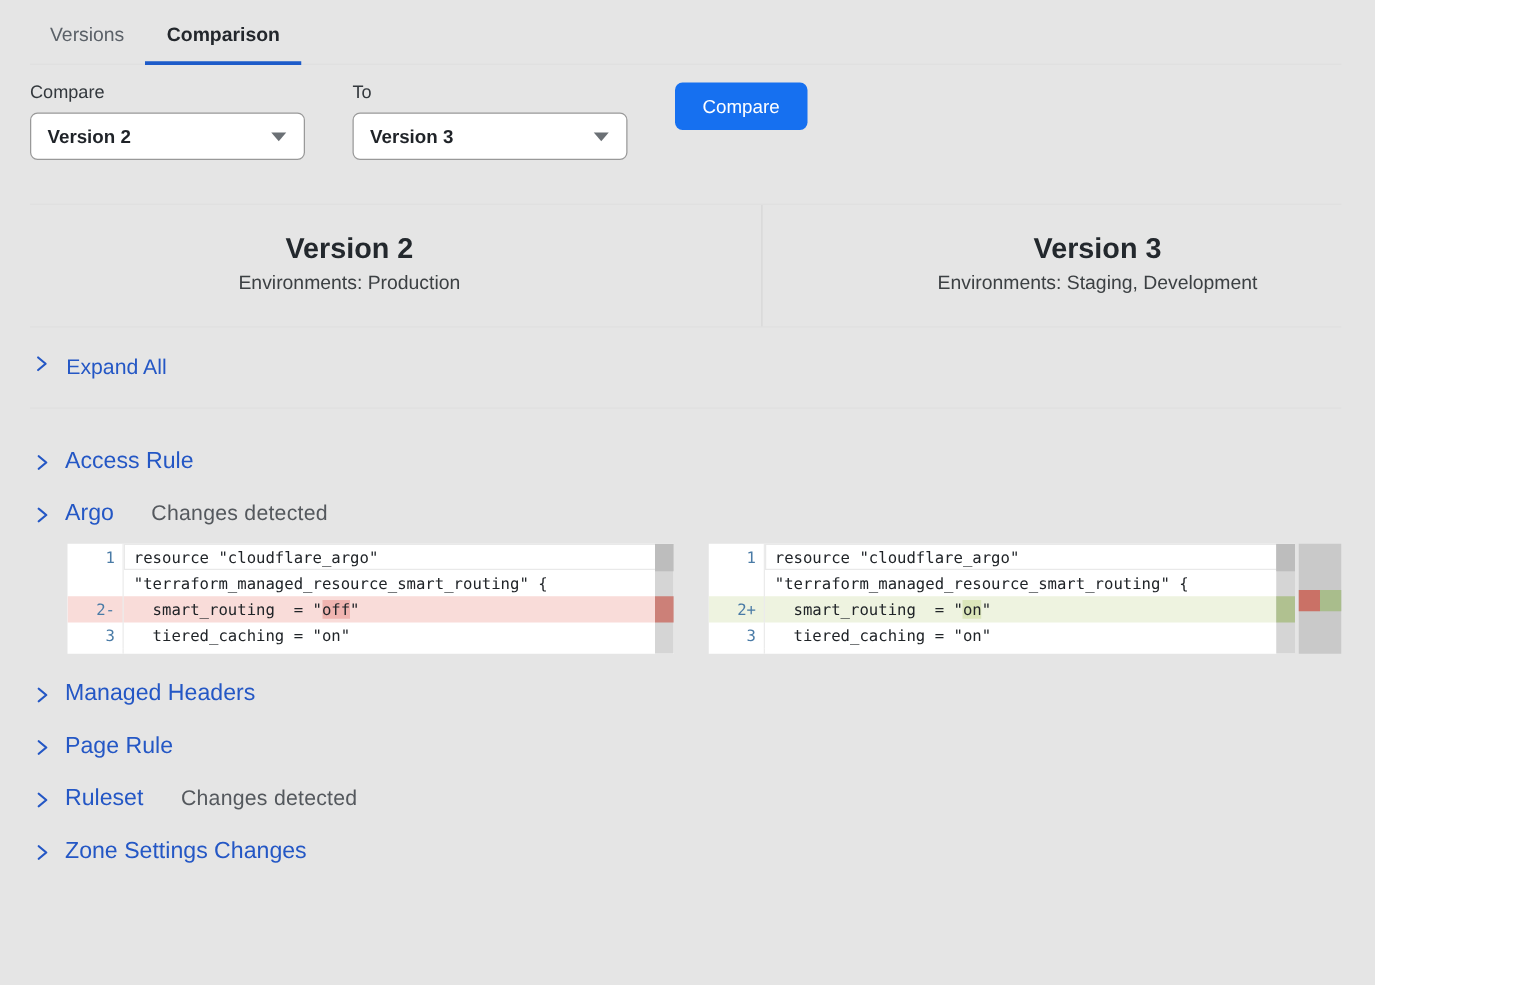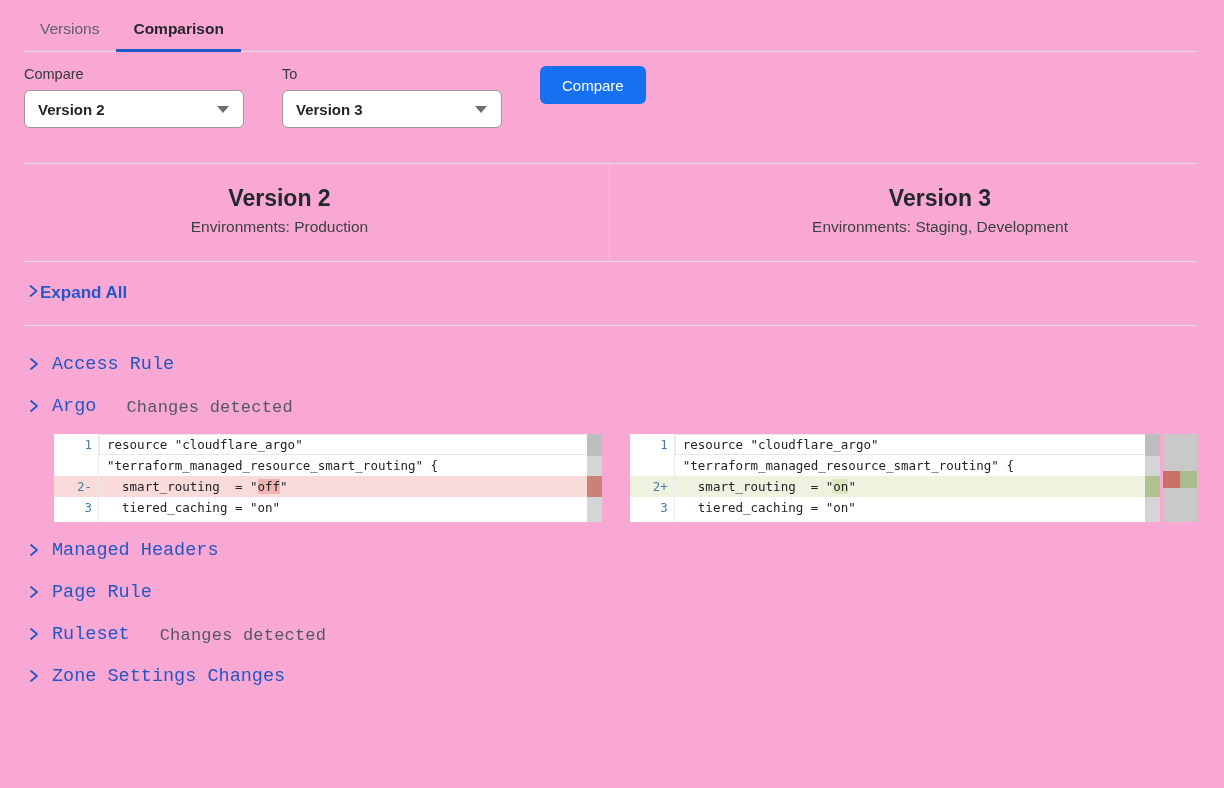--- a/index.html
+++ b/index.html
@@ -1,17 +1,17 @@
 <!DOCTYPE html>
 <html><head>
 <meta charset="utf-8">
 <style>
   * { margin:0; padding:0; box-sizing:border-box; }
   html,body { background:#ffffff; width:1224px; font-family:"Liberation Sans", sans-serif; color:#23282d; }
-  .page { width:1224px; height:788px; overflow:hidden; background:#f9a8d4; }
+  .page { width:1100px; height:788px; overflow:hidden; background:#e5e5e5; }
 
   
   .tabbar { margin:0 27px 0 24px; border-bottom:1px solid #e0e0e0; display:flex; padding-top:12px; }
   .tab { padding:8px 17px 13px 17px; font-size:15.5px; color:#5b6168; cursor:pointer; position:relative; background:none; border:none; font-family:inherit; }
   .tab.active { color:#23272c; font-weight:600; }
   .tab.active::after { content:""; position:absolute; left:0; right:0; bottom:-1px; height:3px; background:#1d5bc9; }
   .tab:first-child { margin-left:-1px; }
 
   
   .controls { margin:14px 24px 0 24px; display:flex; gap:38px; align-items:flex-start; }
@@ -24,27 +24,27 @@
 
   
   .vh-wrap { margin:35px 27px 0 24px; border-top:1px solid #e0e0e0; border-bottom:1px solid #e0e0e0; display:flex; padding:0; }
   .vh-col { padding:19px 0 21px 0; display:flex; flex-direction:column; justify-content:center; text-align:center; }
   .vh-left { flex:0 0 586px; border-right:1px solid #d6d6d6; padding-right:74px; }
   .vh-right { flex:1; padding-left:73px; }
   .vh-title { font-size:23px; font-weight:600; color:#23282d; line-height:30px; }
   .vh-sub { font-size:15.5px; color:#3c4043; line-height:27px; }
 
   
-  .expand-row { margin:0 27px 0 24px; border-bottom:1px solid #e0e0e0; padding:21px 0 22px 2px; display:flex; align-items:center; cursor:pointer;font-weight:bold; }
+  .expand-row { margin:0 27px 0 24px; border-bottom:1px solid #e0e0e0; padding:21px 0 22px 2px; display:flex; align-items:center; gap:13px; cursor:pointer; }
   .link-blue { color:#2457c5; }
   .expand-label { font-size:17px; color:#2457c5; }
 
   
   .sections { padding:0 27px 0 24px; }
-  .sec-row { display:flex; align-items:center; height:28px; margin-top:14px; cursor:pointer; padding-left:2px;font-family:Liberation Mono, monospace; }
+  .sec-row { display:flex; align-items:flex-end; height:28px; margin-top:14px; cursor:pointer; padding-left:2px; }
   .sec-row.first { margin-top:24px; }
   .sec-row .chev { margin-right:11px; display:flex; align-items:center; }
   .sec-label { font-size:18.5px; color:#2457c5; }
   .sec-badge { font-size:17px; color:#54585d; margin-left:30px; letter-spacing:.2px; padding-top:3px; }
 
   
   .diff-wrap { margin:14px 0 10px 30px; display:flex; height:88px; }
   .panel { position:relative; background:#fff; height:88px; overflow:hidden; }
   .panel.left { width:560px; }
   .panel.right { width:542px; margin-left:28px; }

